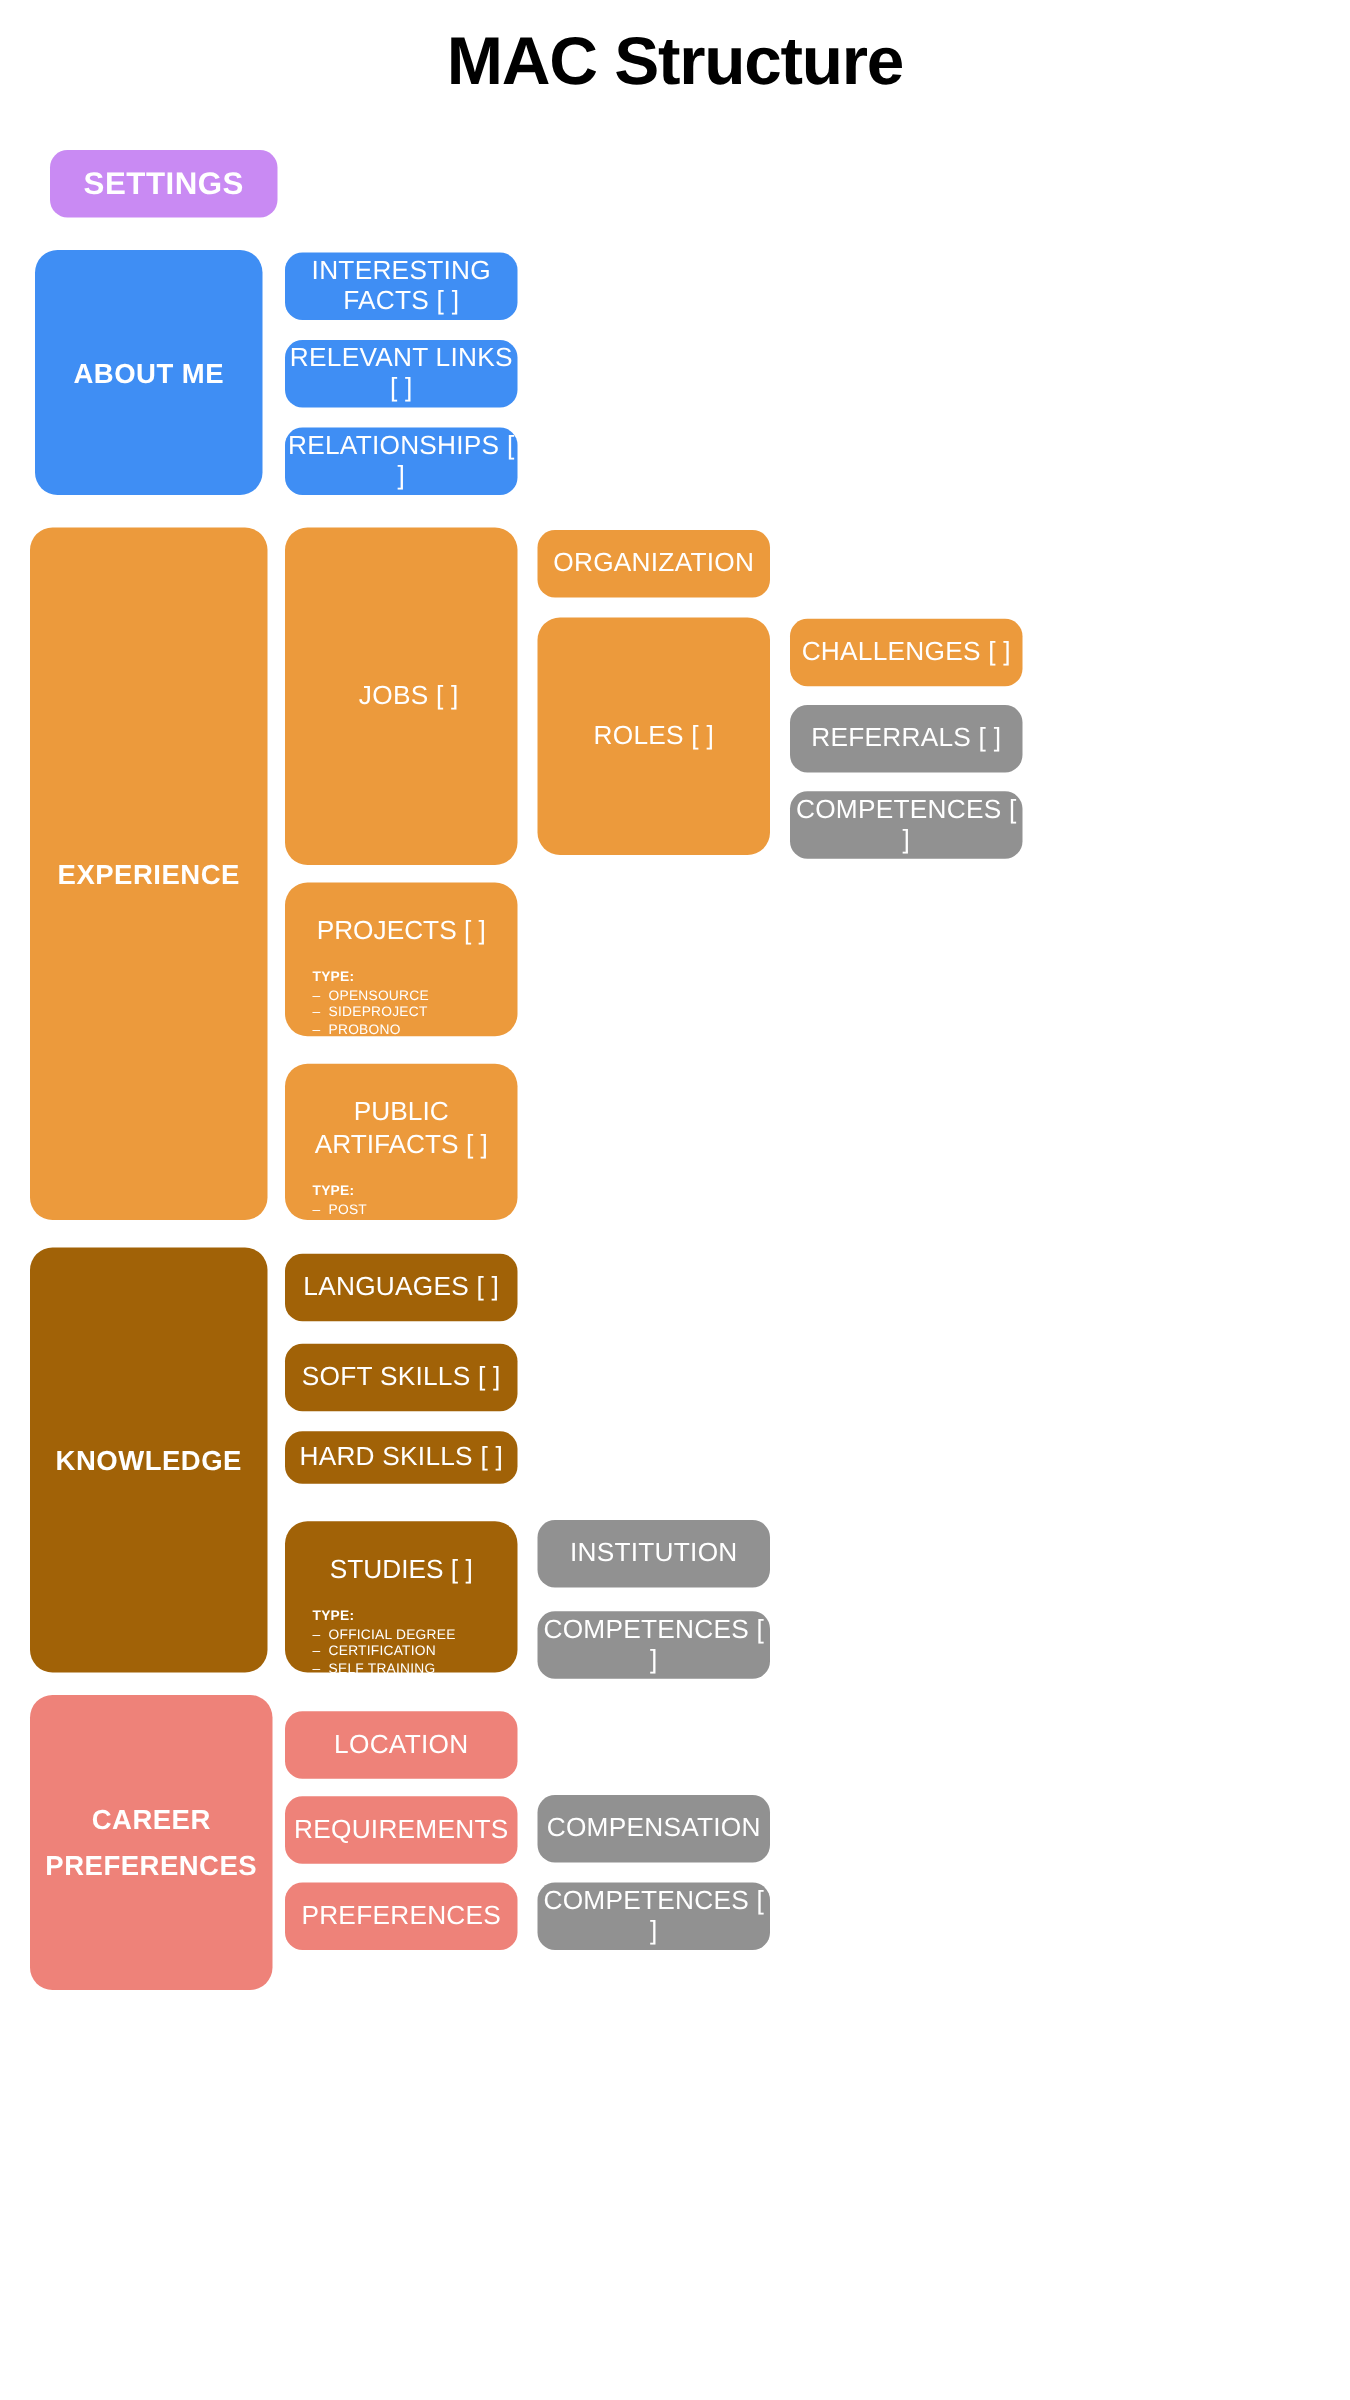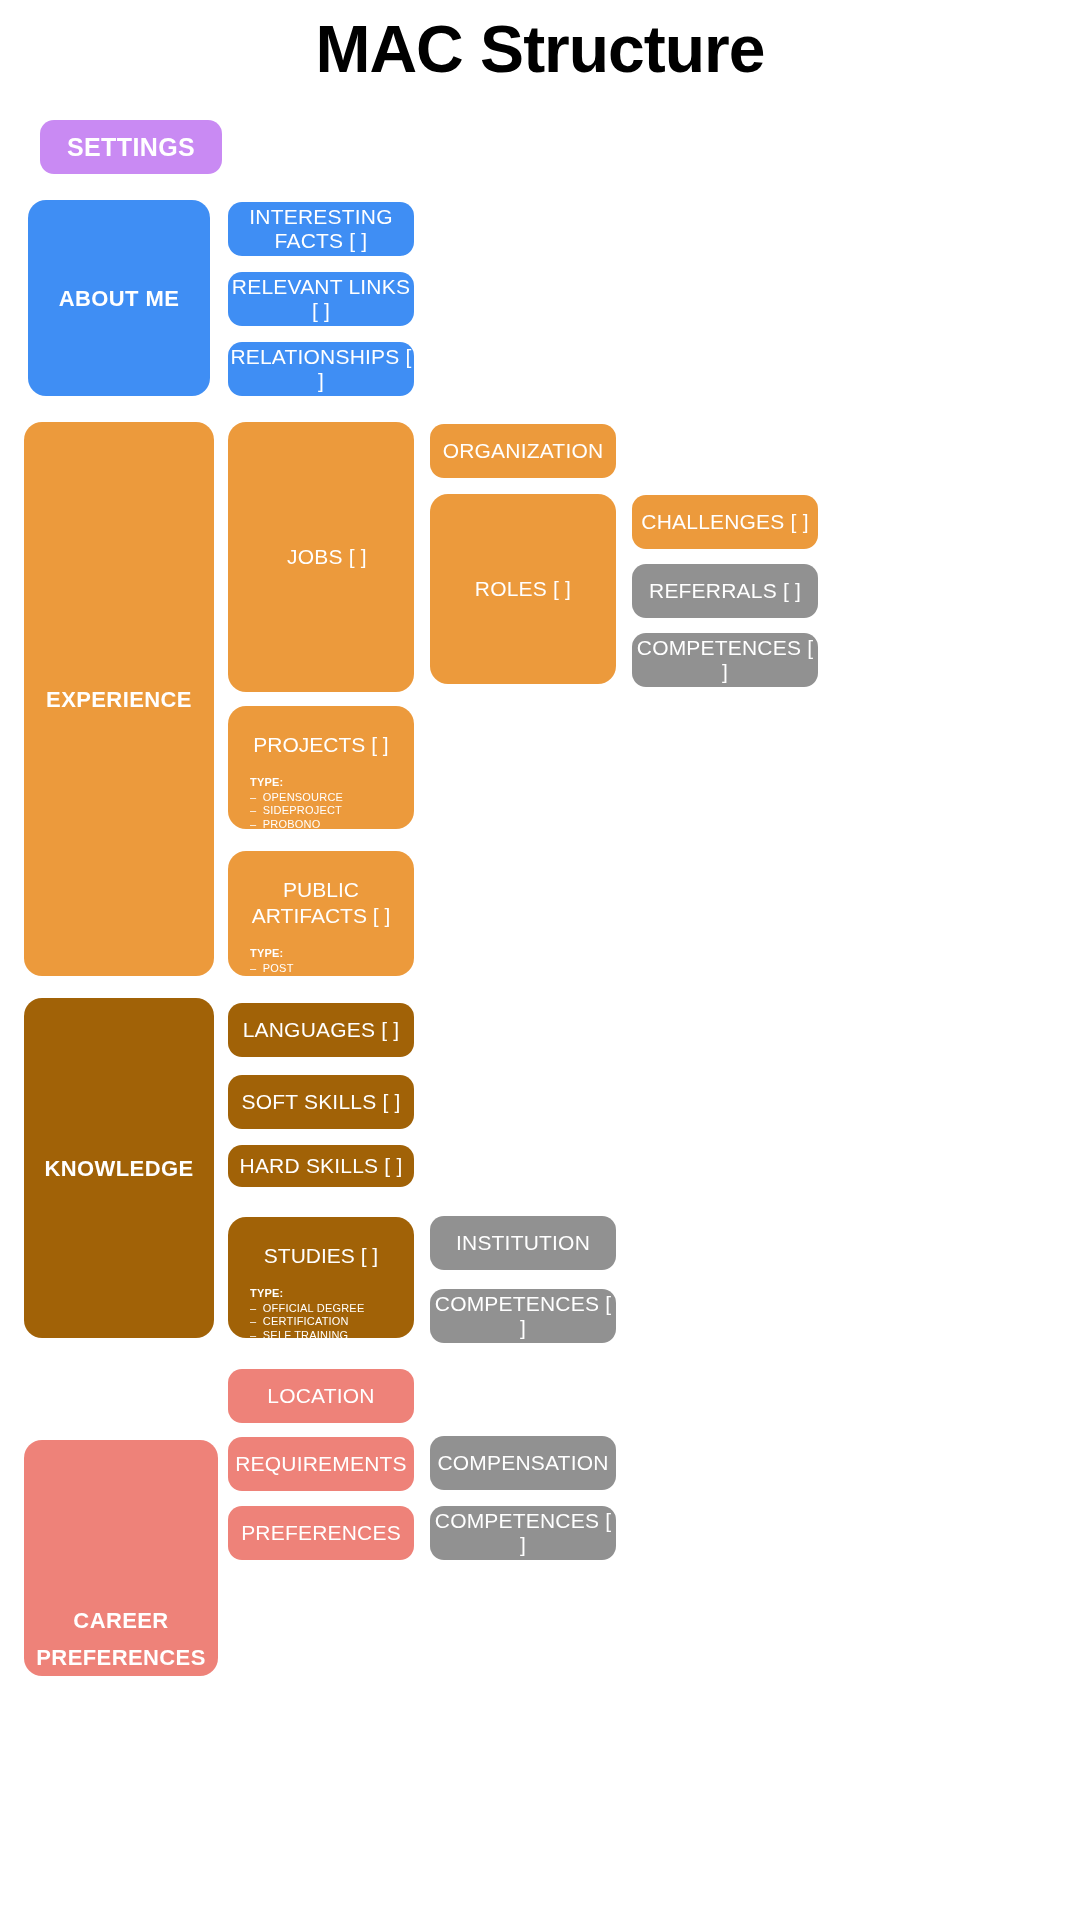--- a/index.html
+++ b/index.html
@@ -14,21 +14,21 @@
     font-family: "Liberation Sans", sans-serif;
     overflow: hidden;
   }
 
   #page-title {
     position: absolute;
     left: 0;
     top: 0;
     width: 1080px;
     text-align: center;
-    font-size: 66px;
+    font-size: 54px;
     font-weight: bold;
     letter-spacing: -1px;
     color: #000000;
     font-family: "Liberation Sans", sans-serif;
     line-height: 86px;
     padding-top: 6px;
     box-sizing: border-box;
   }
 
   .card {
@@ -155,21 +155,21 @@
     <span class="titem">–  OFFICIAL DEGREE</span>
     <span class="titem">–  CERTIFICATION</span>
     <span class="titem">–  SELF TRAINING</span>
     <span class="titem">–  ...</span>
   </span>
 </div>
 
 <div class="card leaf c-gray" style="left:430px; top:1216px; width:186px; height:54px; border-radius:14px;">INSTITUTION</div>
 <div class="card leaf c-gray" style="left:430px; top:1289px; width:186px; height:54px; border-radius:14px;">COMPETENCES [ ]</div>
 
-<div class="card major c-red" style="left:24px; top:1440px; width:194px; height:236px;align-items:flex-end;">
+<div class="card major c-red" style="left:24px; top:1356px; width:194px; height:236px;">
   <span style="display:block;">
     <span style="display:block;">CAREER</span>
     <span style="display:block;">PREFERENCES</span>
   </span>
 </div>
 
 <div class="card leaf c-red" style="left:228px; top:1369px; width:186px; height:54px; border-radius:14px;">LOCATION</div>
 <div class="card leaf c-red" style="left:228px; top:1437px; width:186px; height:54px; border-radius:14px;">REQUIREMENTS</div>
 <div class="card leaf c-red" style="left:228px; top:1506px; width:186px; height:54px; border-radius:14px;">PREFERENCES</div>
 

